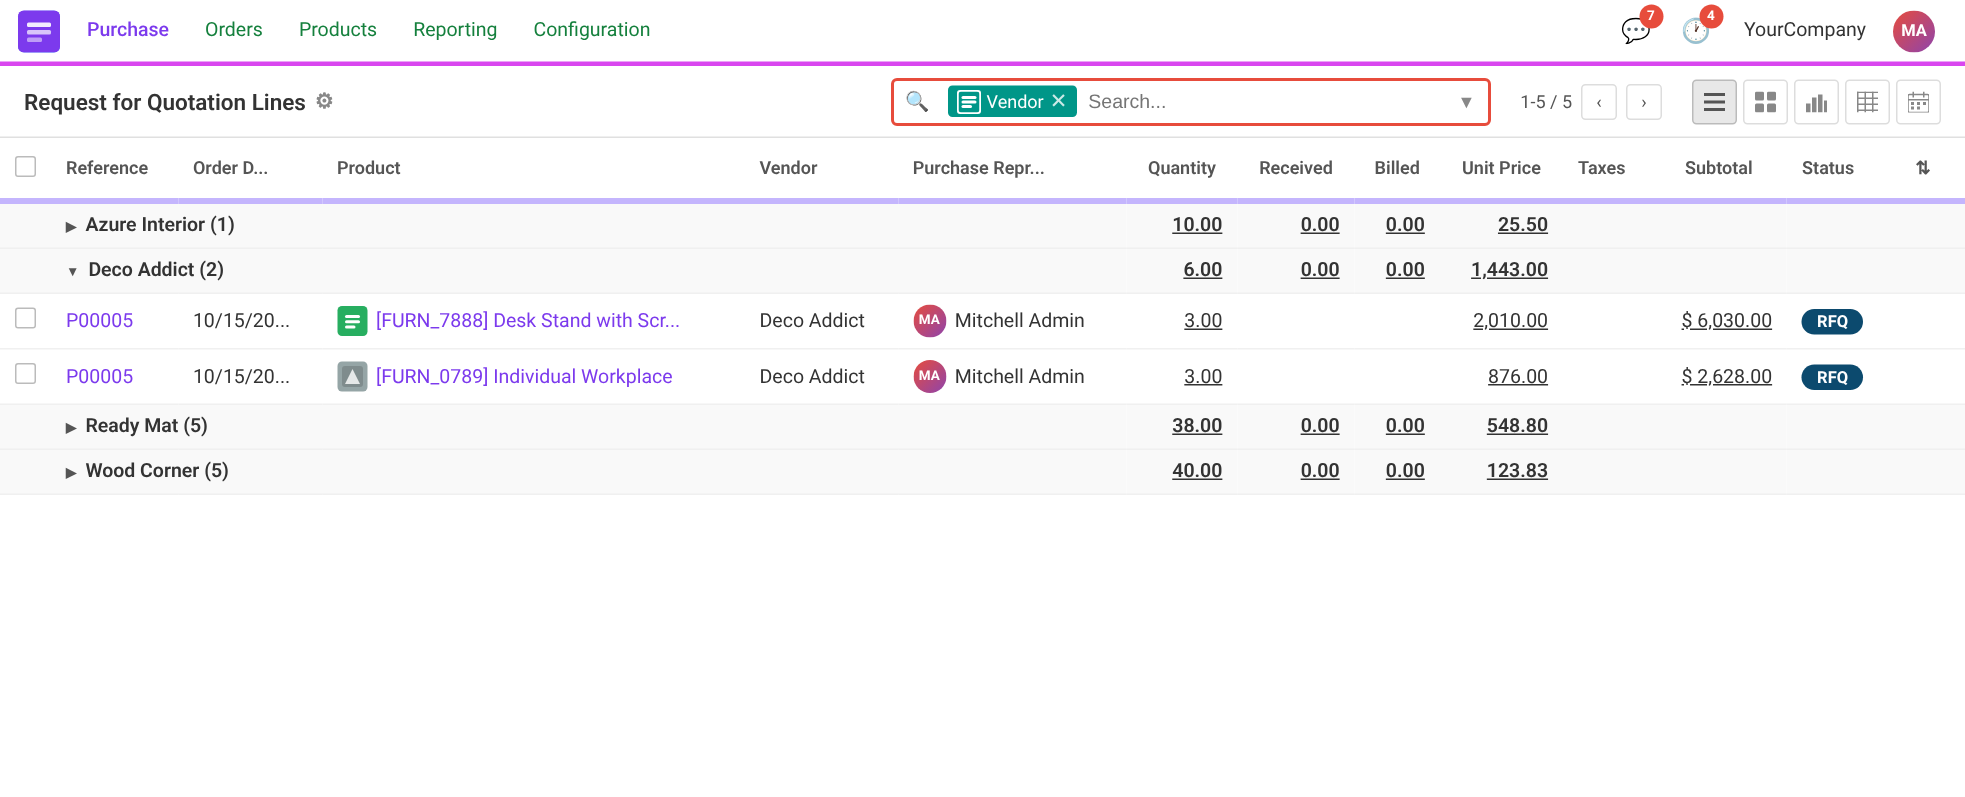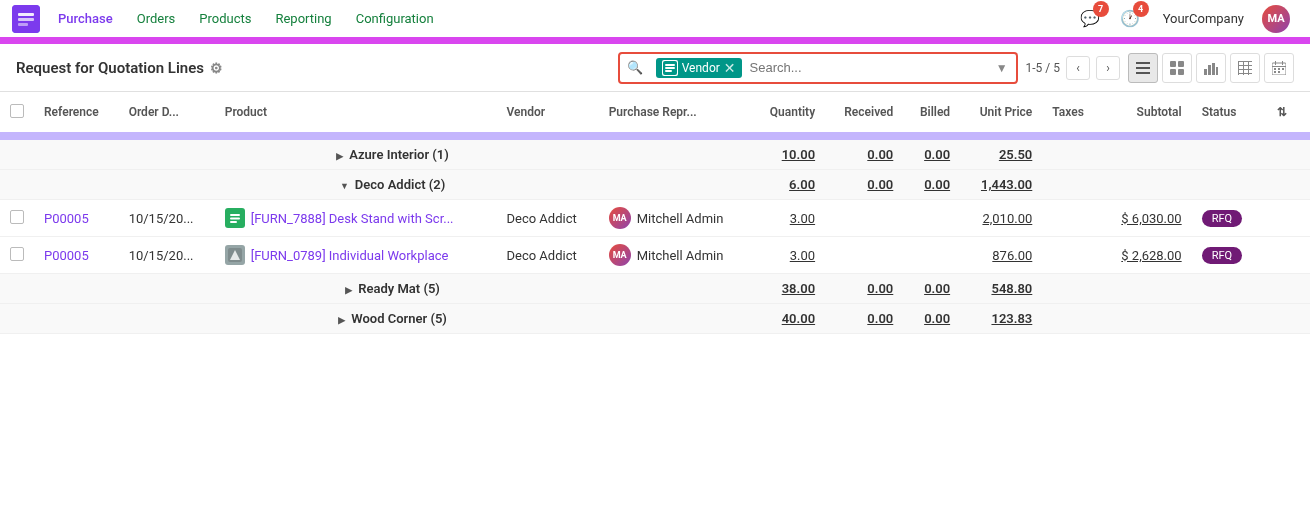--- a/index.html
+++ b/index.html
@@ -4,21 +4,21 @@
   <style>
     * { box-sizing: border-box; margin: 0; padding: 0; }
     body { font-family: -apple-system, BlinkMacSystemFont, 'Segoe UI', Roboto, sans-serif; font-size: 13px; background: #fff; color: #333; }
 
     
     .top-nav {
       display: flex;
       align-items: center;
       height: 44px;
       background: #fff;
-      border-bottom: 7px solid #d946ef;
+      border-bottom: 3px solid #d946ef;
       padding: 0 12px;
       gap: 4px;
     }
     .nav-logo {
       width: 28px; height: 28px;
       background: linear-gradient(135deg, #8b5cf6, #3b82f6);
       border-radius: 4px;
       margin-right: 4px;
       flex-shrink: 0;
     }
@@ -79,20 +79,21 @@
       color: white; font-size: 11px; font-weight: bold;
     }
 
     
     .sub-header {
       display: flex;
       align-items: center;
       height: 48px;
       padding: 0 16px;
       border-bottom: 1px solid #e0e0e0;
+      gap: 12px;
       background: #fff;
     }
     .page-title {
       font-size: 15px;
       font-weight: 600;
       color: #333;
       display: flex; align-items: center; gap: 6px;
     }
     .gear-icon { color: #888; font-size: 14px; cursor: pointer; }
     .search-area {
@@ -176,47 +177,47 @@
     
     .table-container {
       overflow-x: auto;
     }
     table {
       width: 100%;
       border-collapse: collapse;
       font-size: 13px;
     }
     thead tr {
-      border-bottom: 8px solid #c4b5fd;
+      border-bottom: 4px solid #c4b5fd;
       background: #fff;
     }
     th {
       padding: 8px 10px;
       text-align: left;
       font-weight: 600;
       color: #555;
       white-space: nowrap;
       font-size: 12px;
     }
-    th.right { text-align: right; }
+    th.right { text-align: center; }
     td {
       padding: 7px 10px;
       border-bottom: 1px solid #f0f0f0;
       color: #333;
     }
     td.right { text-align: right; text-decoration: underline; }
 
     .group-row td {
       background: #f9f9f9;
       font-weight: 600;
       color: #333;
     }
 
     .expand-icon { cursor: pointer; margin-right: 6px; color: #555; }
-    .group-name { display: flex; align-items: center; justify-content: center; }
+    .group-name { display: flex; align-items: center; }
 
     .checkbox-cell {
       width: 30px;
       text-align: center;
     }
     .checkbox {
       width: 14px; height: 14px;
       border: 1px solid #bbb;
       border-radius: 2px;
       cursor: pointer;
@@ -250,26 +251,26 @@
       flex-shrink: 0;
     }
     .rep-avatar-inner {
       width: 100%; height: 100%;
       background: linear-gradient(135deg, #e74c3c, #8e44ad);
       display: flex; align-items: center; justify-content: center;
       color: white; font-size: 9px; font-weight: bold;
     }
 
     .status-badge {
-      background: #701a75;
+      background: #0c4a6e;
       color: #fff;
       padding: 2px 10px;
       border-radius: 20px;
       font-size: 11px;
-      font-weight: 400;
+      font-weight: 700;
       white-space: nowrap;
       display: inline-block;
     }
 
     .col-settings-btn {
       width: 24px; height: 24px;
       display: flex; align-items: center; justify-content: center;
       cursor: pointer;
       color: #555;
     }

